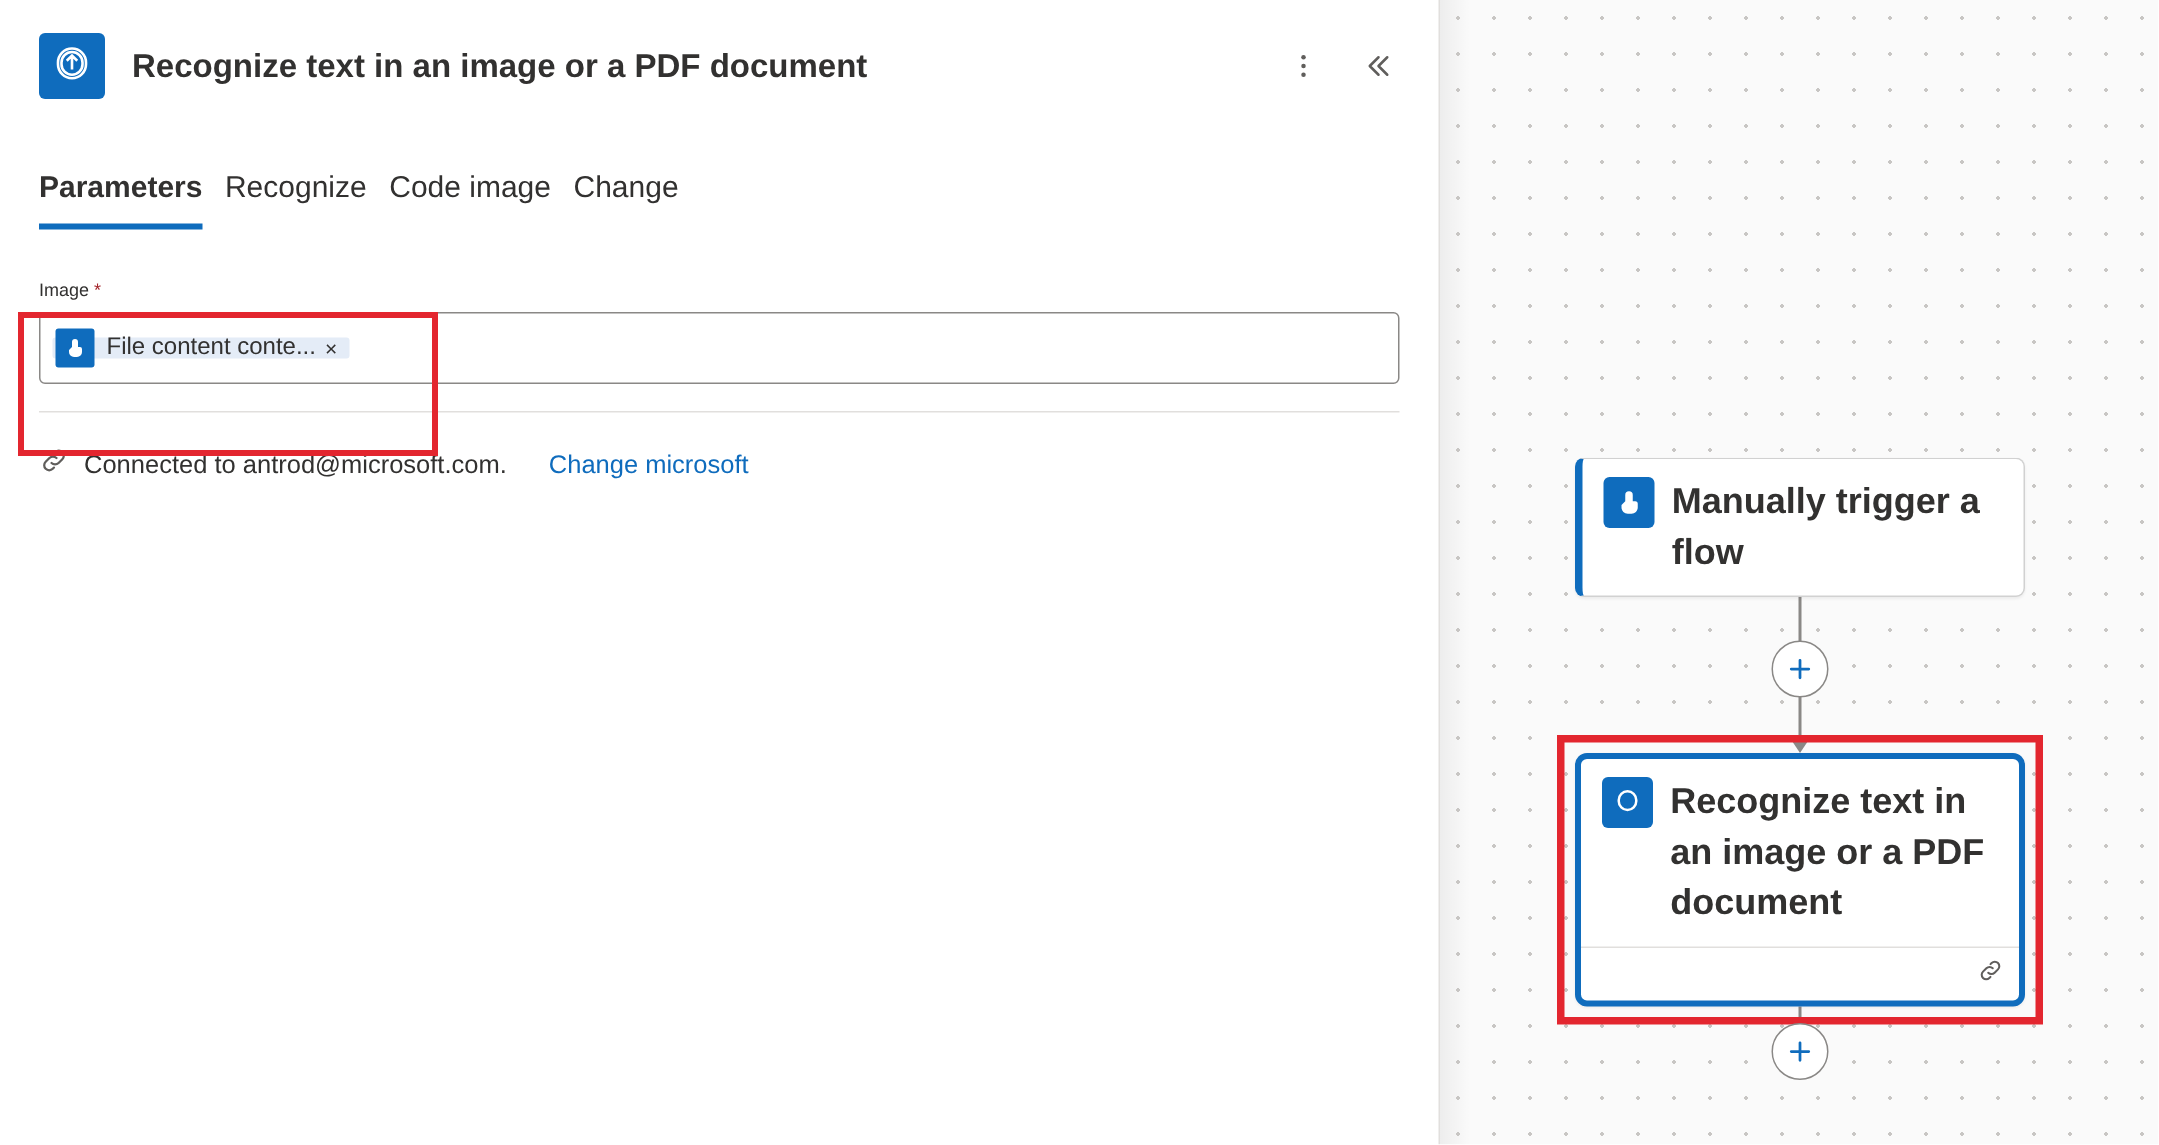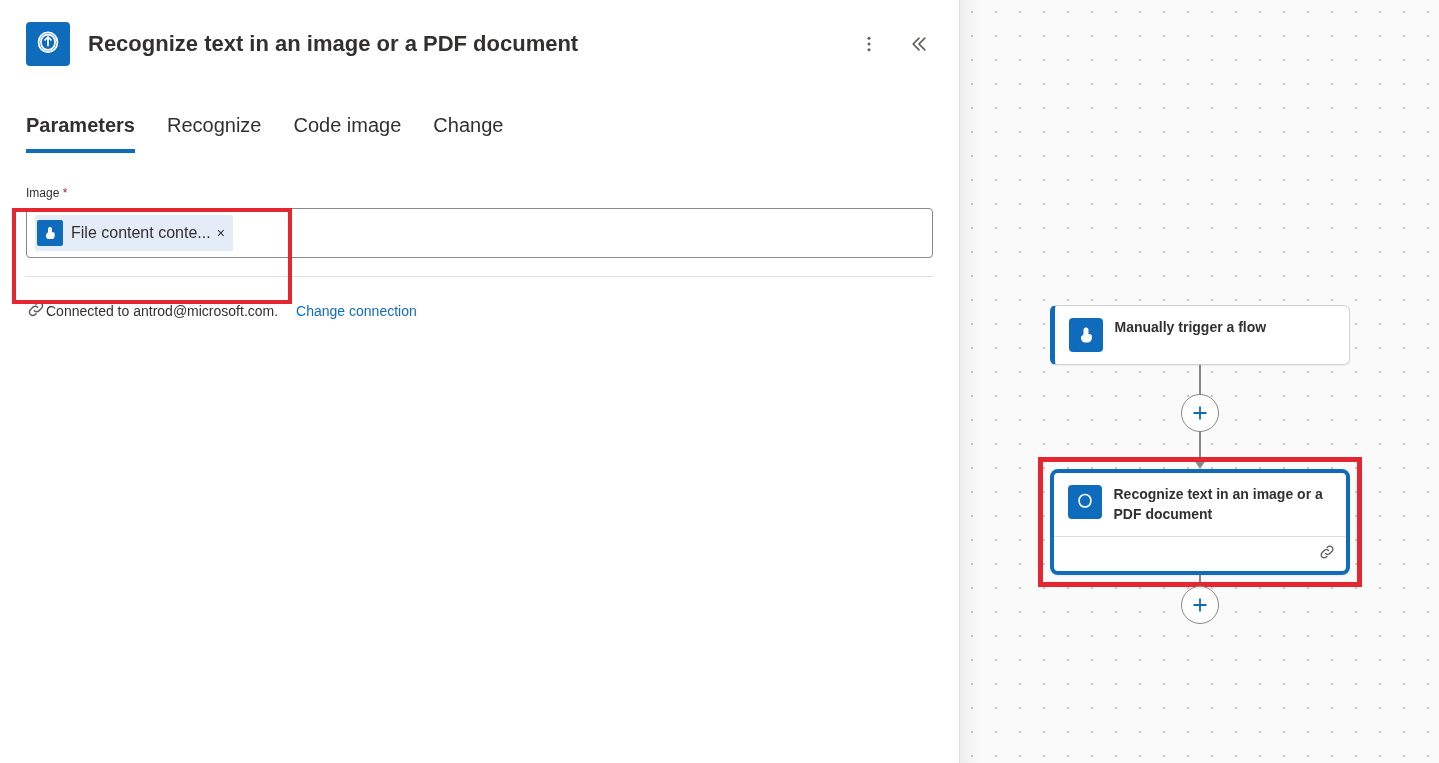--- a/index.html
+++ b/index.html
@@ -49,21 +49,21 @@
     cursor: pointer;
     background: none; border: none;
     padding: 4px;
     color: #605e5c;
     display: flex; align-items: center; justify-content: center;
   }
   .icon-btn svg { width: 20px; height: 20px; fill: currentColor; }
 
   .tabs {
     display: flex;
-    gap: 32px;
+    gap: 15px;
     padding: 38px 26px 0 26px;
     border-bottom: 1px solid transparent;
   }
   .tab {
     font-size: 20px;
     font-weight: 400;
     color: #323130;
     padding-bottom: 12px;
     cursor: pointer;
   }
@@ -89,21 +89,21 @@
     min-height: 48px;
     display: flex;
     align-items: center;
     flex-wrap: wrap;
   }
   .token {
     display: flex;
     align-items: center;
     background: #e4ecf7;
     border-radius: 2px;
-    height: 36px;
+    height: 14px;
     padding-right: 8px;
     font-size: 16px;
     justify-content: center;
   }
   .token-icon {
     width: 26px; height: 26px;
     background: #0f6cbd;
     border-radius: 2px;
     display: flex; align-items: center; justify-content: center;
     margin: 2px 8px 2px 2px;
@@ -126,22 +126,22 @@
     left: 12px; top: 208px; width: 280px; height: 96px;
   }
 
   .divider {
     border: none; border-top: 1px solid #e1dfdd;
     margin: 18px 0 18px 0;
   }
 
   .conn-row {
     display: flex; align-items: center;
-    font-size: 14px;
-    gap: 0;
+    font-size: 17px;
+    gap: 10px;
     padding: 4px 0;
   }
   .conn-row .link-icon svg { width: 20px; height: 20px; fill: #605e5c; }
   .conn-change { color: #0f6cbd; cursor: pointer; margin-left: 18px; }
 
   
   .canvas {
     flex: 1;
     height: 100%;
     position: relative;
@@ -182,21 +182,21 @@
   }
   .node-icon {
     width: 34px; height: 34px;
     background: #0f6cbd;
     border-radius: 4px;
     display: flex; align-items: center; justify-content: center;
     flex-shrink: 0;
   }
   .node-icon svg { width: 20px; height: 20px; fill: #fff; }
   .node-title {
-    font-size: 14px;
+    font-size: 24px;
     font-weight: 600;
     line-height: 1.4;
   }
   .node-footer {
     border-top: 1px solid #e1dfdd;
     padding: 6px 10px;
     display: flex;
     justify-content: flex-end;
   }
   .node-footer svg { width: 18px; height: 18px; fill: #605e5c; }
@@ -289,21 +289,21 @@
       <div class="conn-row">
         <span class="link-icon">
           <svg viewBox="0 0 24 24">
               <path d="M10 14a4 4 0 0 0 5.66 0l3-3a4 4 0 1 0-5.66-5.66l-1 1M14 10a4 4 0 0 0-5.66 0l-3 3a4 4 0 1 0 5.66 5.66l1-1" stroke="#605e5c" stroke-width="1.8" fill="none" stroke-linecap="round"></path>
             </svg>
         </span>
         <span>
           <span>Connected to</span>
           <span>antrod@microsoft.com.</span>
         </span>
-        <span class="conn-change">Change connection</span>
+        <span class="conn-change">Change microsoft</span>
       </div>
     </div>
 
     <div class="highlight-box hl-field"></div>
   </div>
 
   <div class="canvas">
     <div class="flow">
 
       <div class="node trigger">

